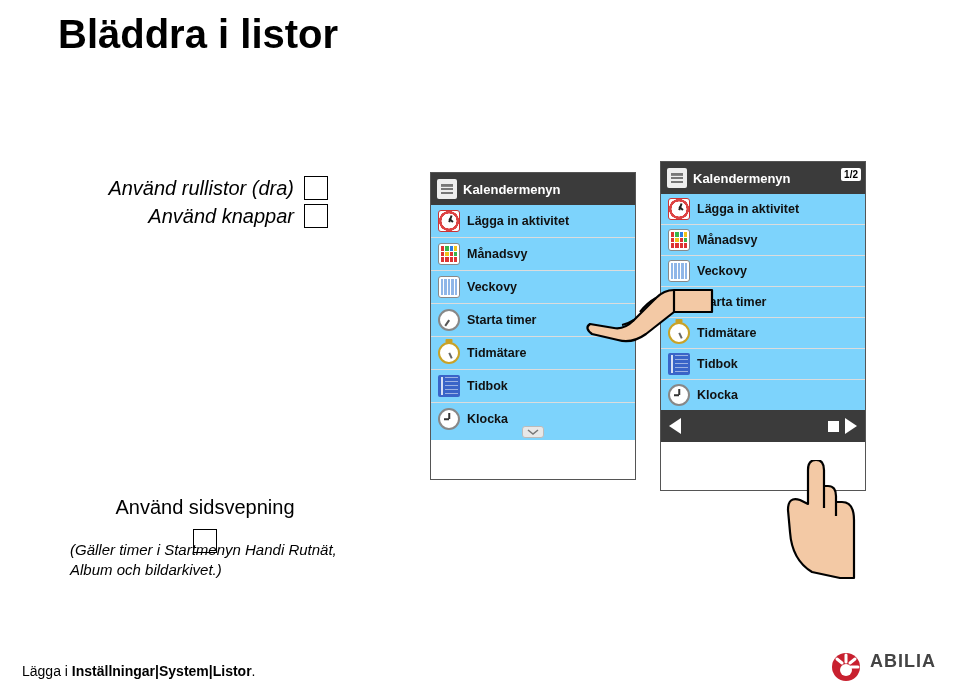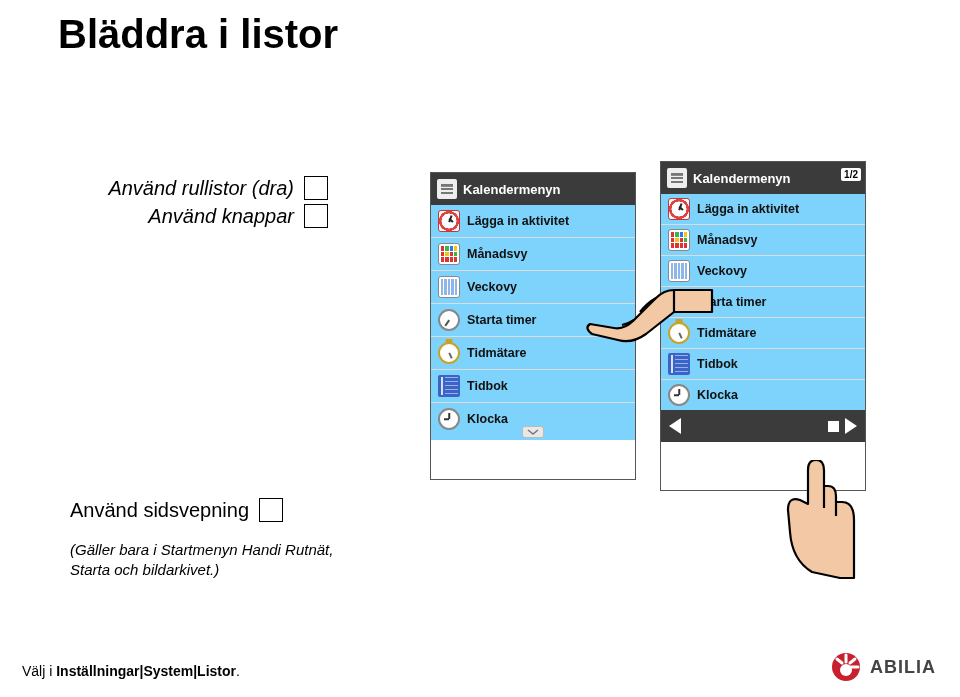--- a/index.html
+++ b/index.html
@@ -10,21 +10,21 @@
 
   .opt-block { margin-bottom: 26px; font-style: italic; }
   .opt-row { display: flex; align-items: center; justify-content: flex-end; gap: 10px; height: 28px; }
   .opt-label { font-size: 20px; color: #000; text-align: right; }
   .opt-box { width: 24px; height: 24px; border: 1.5px solid #000; background: #fff; flex: 0 0 24px; }
 
   .left-col { position: absolute; left: 58px; top: 174px; width: 270px; }
 
   .q2 { position: absolute; left: 70px; top: 400px; width: 255px; font-size: 20px; line-height: 1.32; }
   .q3 { position: absolute; left: 70px; top: 496px; width: 270px; }
-  .q3 .opt-row { justify-content: flex-start; }
+  .q3 .opt-row { justify-content: flex-start; flex-direction: column; }
   .note { font-size: 15px; font-style: italic; margin-top: 16px; line-height: 1.35; }
 
   .footer { position: absolute; left: 22px; bottom: 18px; font-size: 14px; }
   .footer-pre { }
   .footer-path { font-weight: 700; }
 
   
   .phone { position: absolute; width: 206px; border: 1px solid #555; background: #fff; }
   .phone1 { left: 430px; top: 172px; height: 308px; }
   .phone2 { left: 660px; top: 161px; height: 330px; }
@@ -71,21 +71,21 @@
   .tri { width: 0; height: 0; border-top: 8px solid transparent; border-bottom: 8px solid transparent; }
   .tri-l { border-right: 12px solid #fff; }
   .tri-r { border-left: 12px solid #fff; }
   .sq-stop { width: 11px; height: 11px; background: #fff; }
 
   
   .hand-swipe { position:absolute; left: 584px; top: 278px; }
   .hand-tap { position:absolute; left: 778px; top: 460px; }
 
   
-  .logo { position: absolute; right: 24px; bottom: 14px; display: flex; align-items: center; gap: 8px; }
+  .logo { position: absolute; right: 24px; bottom: 14px; display: flex; align-items: flex-start; gap: 8px; }
   .logo-txt { font-size: 18px; font-weight: 700; letter-spacing: 1px; color: #444; }
 
   .chev { position:absolute; left:50%; bottom:2px; transform:translateX(-50%); width:22px; height:12px; background:#e8e8e8; border:1px solid #bbb; border-radius:3px; display:flex; align-items:center; justify-content:center; }
   .chev svg { display:block; }
 
 </style>
 </head>
 <body>
 
 <div class="page">
@@ -103,21 +103,21 @@
       </div>
     </div>
   </div>
 
 
   <div class="q3">
     <div class="opt-row">
       <div class="opt-label">Använd sidsvepning</div>
       <div class="opt-box"></div>
     </div>
-    <div class="note">(Gäller bara i Startmenyn Handi Rutnät, Starta och bildarkivet.)</div>
+    <div class="note">(Gäller timer i Startmenyn Handi Rutnät, Album och bildarkivet.)</div>
   </div>
 
   <div class="phone phone1">
     <div class="p-header">
       <div class="hicon">
         <span class="ln" style="top:5px"></span>
           <span class="ln" style="top:9px"></span>
           <span class="ln" style="top:13px"></span>
       </div>
       <div class="htxt">Kalendermenyn</div>
@@ -257,21 +257,21 @@
 
   <svg class="hand-tap" width="86" height="120" viewBox="0 0 86 120">
     <g stroke="#000" stroke-width="2.2" fill="#f3c9a5" stroke-linejoin="round">
       <path d="M38 0 Q30 0 30 10 L30 44 L22 40 Q10 36 10 50 L12 72 Q14 100 34 112 L62 118 L76 118 L76 60 Q76 42 64 42 L58 42 L58 36 Q58 26 50 26 L46 26 L46 10 Q46 0 38 0 Z"></path>
       <line x1="46" y1="26" x2="46" y2="48"></line>
       <line x1="58" y1="42" x2="58" y2="56"></line>
     </g>
   </svg>
 
   <div class="footer">
-    <span class="footer-pre">Välj i </span><span class="footer-path">Inställningar|System|Listor</span><span>.</span>
+    <span class="footer-pre">Lägga i </span><span class="footer-path">Inställningar|System|Listor</span><span>.</span>
   </div>
 
   <div class="logo">
     <svg width="32" height="32" viewBox="0 0 32 32">
       <circle cx="16" cy="16" r="14" fill="#c8202f"></circle>
       <g stroke="#fff" stroke-width="3" stroke-linecap="round">
         <line x1="16" y1="4" x2="16" y2="11"></line>
         <line x1="25" y1="8" x2="20" y2="12"></line>
         <line x1="28" y1="16" x2="21" y2="16"></line>
         <line x1="7" y1="8" x2="12" y2="12"></line>

